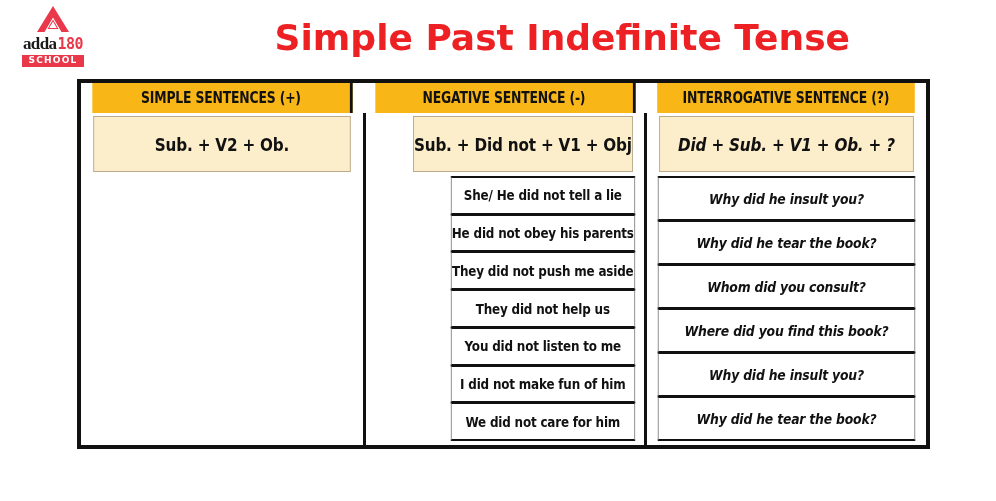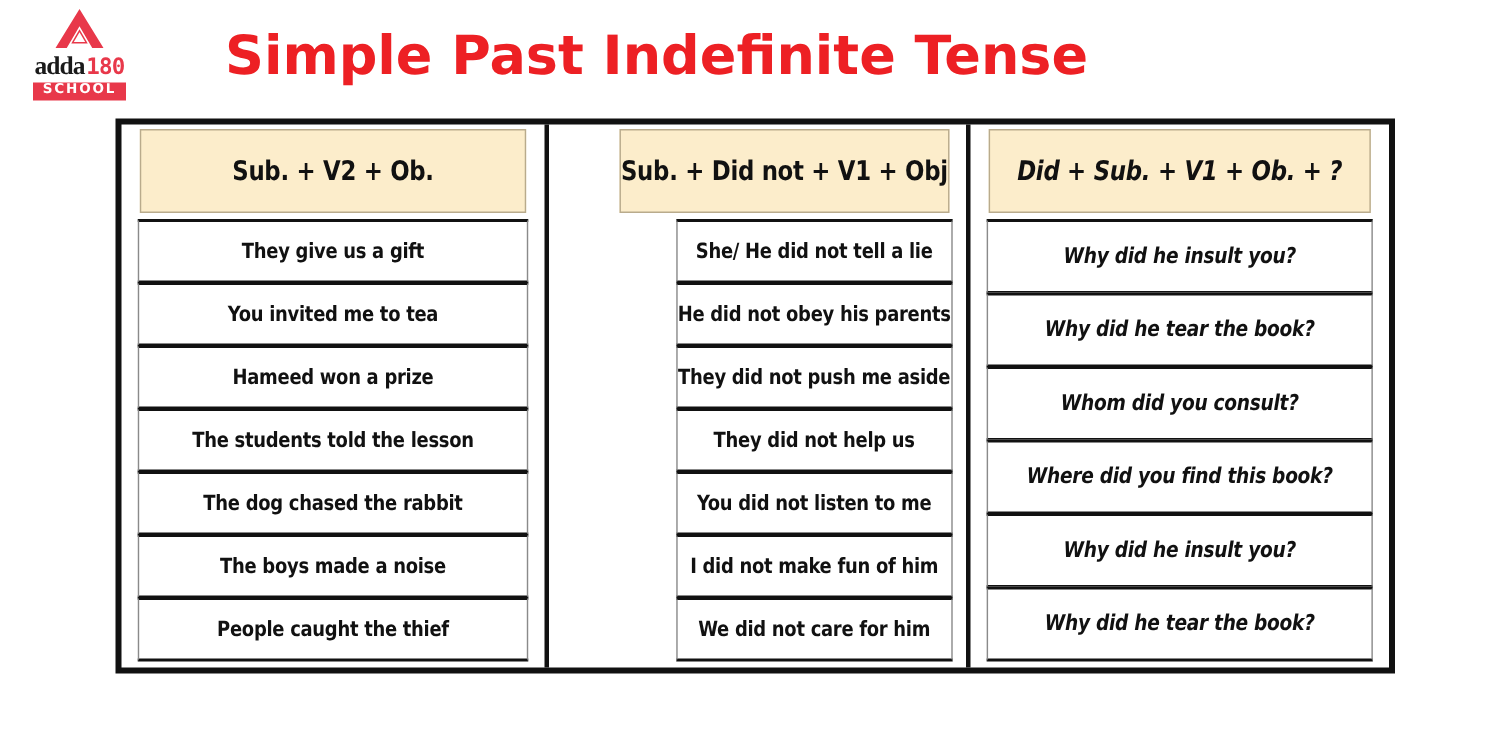--- a/index.html
+++ b/index.html
@@ -69,21 +69,21 @@
     padding: 1px 7px 2px 7px;
     line-height: 1;
   }
 
   
   #title {
     position: absolute;
     left: 150px;
     top: 16px;
     width: 700px;
-    text-align: left;
+    text-align: right;
     color: #ED2024;
     font-family: "DejaVu Sans", sans-serif;
     font-weight: bold;
     font-size: 36px;
     line-height: 44px;
     letter-spacing: 0px;
     white-space: nowrap;
   }
 
   
@@ -209,34 +209,30 @@
       <span class="w1">adda</span>
       <span class="w2">180</span>
     </div>
     <div id="brand-sub">SCHOOL</div>
   </div>
 
   <div id="title">Simple Past Indefinite Tense</div>
 
   <div id="table-frame">
 
+    <div class="header-row">
+      <div class="header-cell c1">SIMPLE SENTENCES (+)</div>
+      <div class="header-cell c2">NEGATIVE SENTENCE (-)</div>
+      <div class="header-cell c3">INTERROGATIVE SENTENCE (?)</div>
+    </div>
 
     <div class="body-row">
 
       <div class="col c1">
         <div class="formula-cell">Sub. + V2 + Ob.</div>
-        <div class="sent-list">
-          <div class="sent-cell">They give us a gift</div>
-          <div class="sent-cell">You invited me to tea</div>
-          <div class="sent-cell">Hameed won a prize</div>
-          <div class="sent-cell">The students told the lesson</div>
-          <div class="sent-cell">The dog chased the rabbit</div>
-          <div class="sent-cell">The boys made a noise</div>
-          <div class="sent-cell">People caught the thief</div>
-        </div>
       </div>
 
       <div class="col c2">
         <div class="formula-cell">Sub. + Did not + V1 + Obj</div>
         <div class="sent-list">
           <div class="sent-cell">She/ He did not tell a lie</div>
           <div class="sent-cell">He did not obey his parents</div>
           <div class="sent-cell">They did not push me aside</div>
           <div class="sent-cell">They did not help us</div>
           <div class="sent-cell">You did not listen to me</div>

